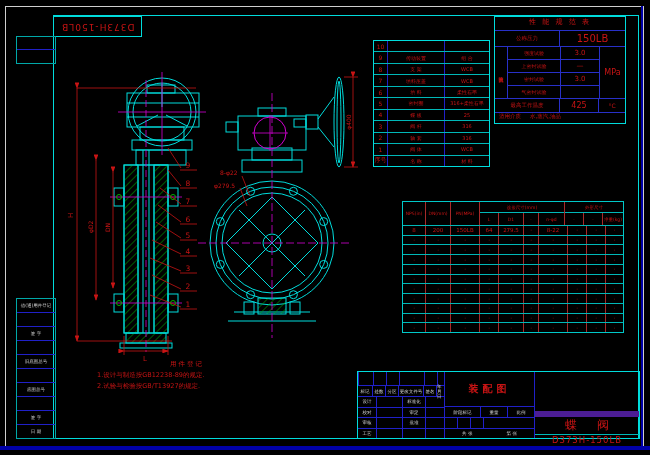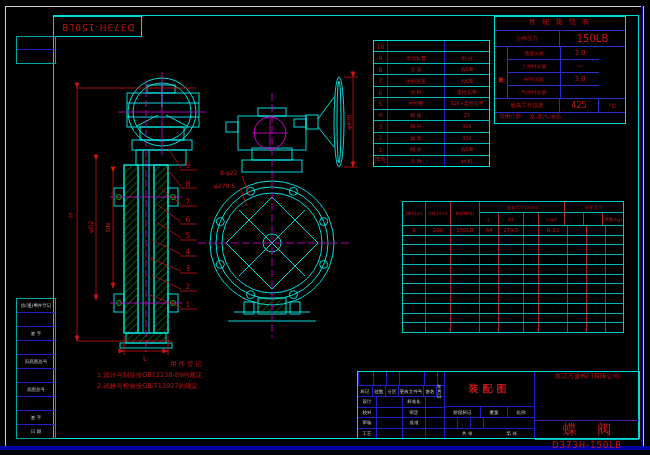--- a/index.html
+++ b/index.html
@@ -73,22 +73,22 @@
   .tb-stage{height:10px;display:flex;border-top:1px solid #2020c8;color:#d8d8d8;}
   .tb-stage div{border-left:1px solid #2020c8;display:flex;align-items:center;
       justify-content:center;font-size:4.5px;}
   .tb-stage div:first-child{border-left:none;}
   .tb-boxes{height:10px;display:flex;border-top:1px solid #2020c8;}
   .tb-boxes div{width:12px;border-right:1px solid #2020c8;}
   .tb-sheets{flex:1;display:flex;border-top:1px solid #2020c8;color:#d8d8d8;}
   .tb-sheets div{flex:1;display:flex;align-items:center;justify-content:center;font-size:4.5px;}
   .tb-right{flex:1;display:flex;flex-direction:column;color:#c81414;}
   .tb-co{height:24px;display:flex;align-items:center;justify-content:center;font-size:6.5px;}
-  .tb-prod{height:22px;border-top:1px solid #4c1d95;display:flex;align-items:center;
-           justify-content:center;font-size:14px;letter-spacing:8px;padding-left:8px;margin-top:39px;}
+  .tb-prod{height:22px;border-top:6px solid #4c1d95;display:flex;align-items:center;
+           justify-content:center;font-size:12px;letter-spacing:8px;padding-left:8px;margin-top:39px;}
   .tb-num{flex:1;border-top:1px solid #00b8b8;display:flex;align-items:center;
           justify-content:center;font-size:8.5px;letter-spacing:1px;}
   
   .lmargin{left:16px;top:298px;width:38px;height:139px;border:1px solid #00a8a8;
            display:flex;flex-direction:column;}
   .lmargin .lc{flex:1;border-top:1px solid #2020c8;display:flex;align-items:center;
                justify-content:center;color:#d0d0d0;font-size:4.5px;transform-origin:center;
                white-space:nowrap;overflow:hidden;}
   .lmargin .lc:first-child{border-top:none;}
   .lmtop{left:16px;top:36px;width:38px;height:26px;border:1px solid #00a8a8;}
@@ -289,20 +289,21 @@
         <div class="ctr t5" style="flex:1;border-top:1px solid #2830c8">上密封试验</div>
         <div class="ctr t5" style="flex:1;border-top:1px solid #2830c8">密封试验</div>
         <div class="ctr t5" style="flex:1;border-top:1px solid #2830c8">气密封试验</div>
       </div>
       <div style="width:38px;display:flex;flex-direction:column" class="bl">
         <div class="ctr" style="flex:1;font-size:7px">3.0</div>
         <div class="ctr" style="flex:1;font-size:7px;border-top:1px solid #2830c8">—</div>
         <div class="ctr" style="flex:1;font-size:7px;border-top:1px solid #2830c8">3.0</div>
         <div class="ctr" style="flex:1;font-size:7px;border-top:1px solid #2830c8"></div>
       </div>
+      <div class="ctr bl" style="flex:1;font-size:8px">MPa</div>
     </div>
     <div class="row spec-temp">
       <div class="ctr t55" style="width:64px">最高工作温度</div>
       <div class="ctr bl" style="width:38px;font-size:8px">425</div>
       <div class="ctr bl" style="flex:1;font-size:6px">°C</div>
     </div>
     <div class="row spec-media">
       <span>适用介质</span>
       <span>水,蒸汽,油品</span>
     </div>
@@ -585,19 +586,18 @@
         <div></div>
           <div></div>
           <div></div>
       </div>
       <div class="tb-sheets">
         <div>共 张</div>
         <div>第 张</div>
       </div>
     </div>
     <div class="tb-right">
-      <div class="tb-co">浙江万盛阀门有限公司</div>
       <div class="tb-prod">蝶 阀</div>
       <div class="tb-num">D373H-150LB</div>
     </div>
   </div>
 
 </div>
 
 </body></html>

